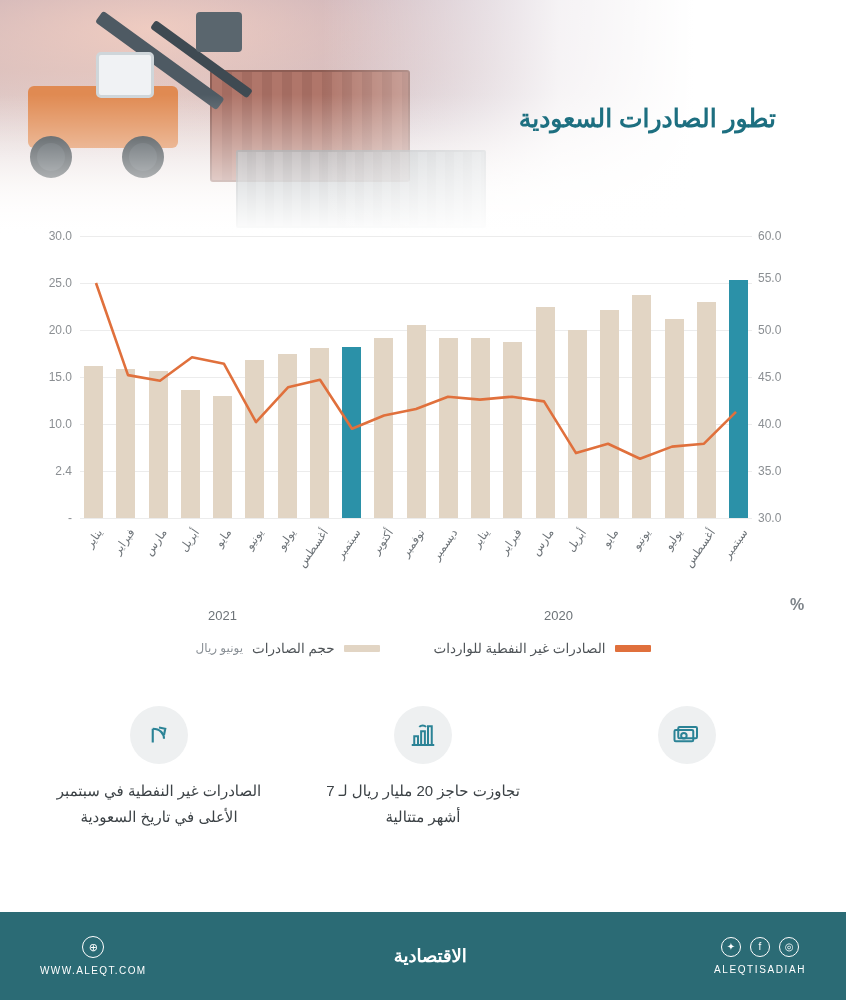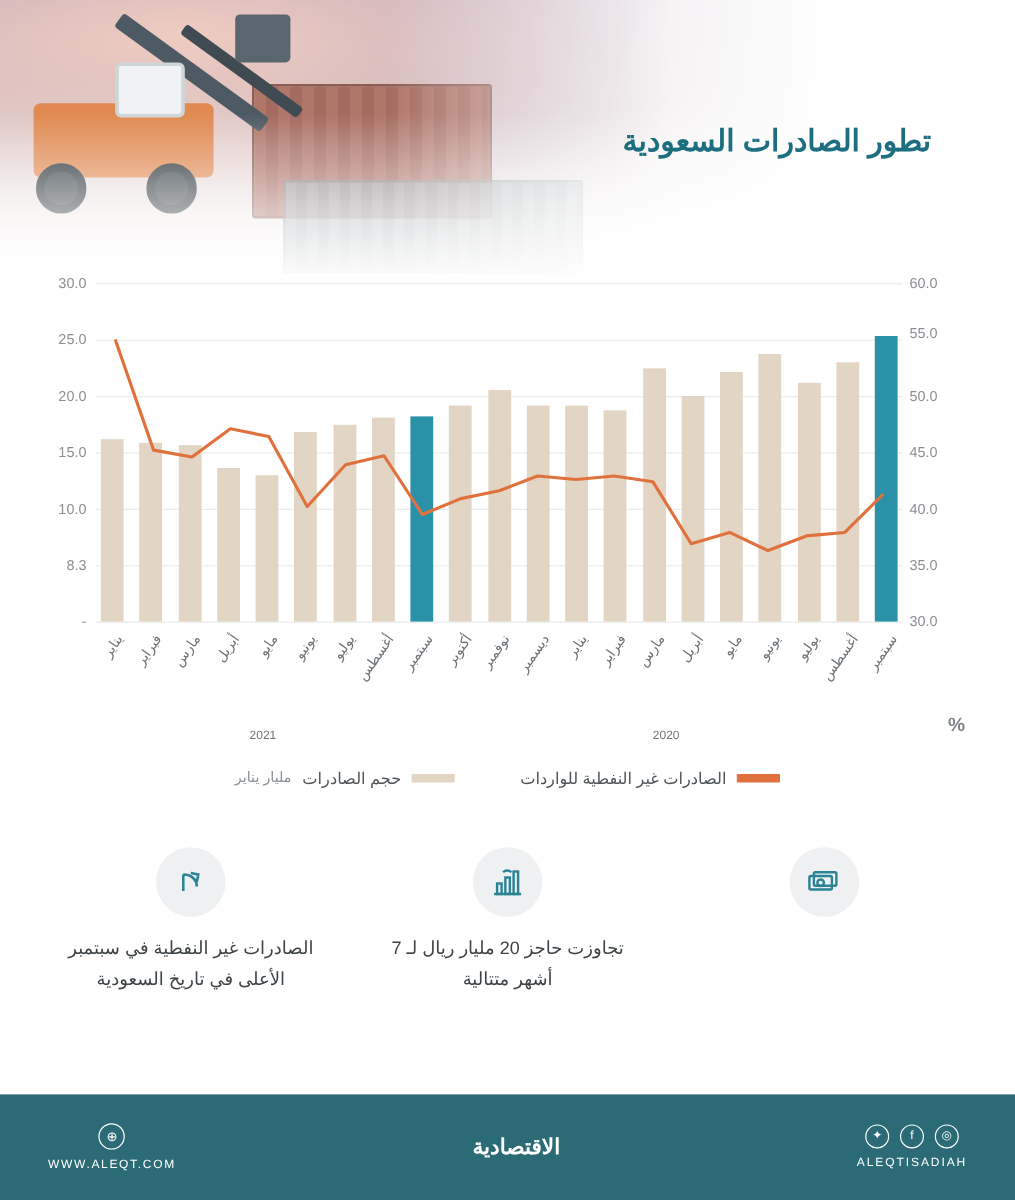--- a/index.html
+++ b/index.html
@@ -125,21 +125,21 @@
     transform: rotate(-55deg);
     font-size:11.5px; color:#6d7378; white-space:nowrap;
   }
   .year-band {
     position:absolute; top:285px; height:80px; background:#f0f0f0; z-index:-1;
   }
   .year-row {
     position:absolute; left:80px; top:372px; width:672px; height:28px;
   }
   .year-label {
-    position:absolute; top:0; font-size:10px; color:#6d7378;
+    position:absolute; top:0; font-size:13px; color:#6d7378;
   }
 
   
   .legend {
     position:absolute; left:0; top:404px; width:846px;
     display:flex; flex-direction:row; justify-content:center; gap:54px;
   }
   .leg-item { display:flex; align-items:center; gap:9px; font-size:13.5px; color:#4f5458;}
   .swatch { width:36px; height:7px; border-radius:1px; }
   .leg-sub { color:#8a9096; font-size:12px; }
@@ -215,21 +215,21 @@
       <div class="gridline" style="top: 188px;"></div>
       <div class="gridline" style="top: 235px;"></div>
       <div class="gridline" style="top: 282px;"></div>
     </div>
   <div class="axis-left" id="axis-left">
       <div class="tick" style="top: 0px;">30.0</div>
       <div class="tick" style="top: 47px;">25.0</div>
       <div class="tick" style="top: 94px; margin-left: 32px;">20.0</div>
       <div class="tick" style="top: 141px;">15.0</div>
       <div class="tick" style="top: 188px;">10.0</div>
-      <div class="tick" style="top: 235px;">8.3</div>
+      <div class="tick" style="top: 235px;">2.4</div>
       <div class="tick" style="top: 282px;">-</div>
     </div>
   <div class="axis-right" id="axis-right">
       <div class="tick-r" style="top: 0px;">60.0</div>
       <div class="tick-r" style="top: 42px;">55.0</div>
       <div class="tick-r" style="top: 94px;">50.0</div>
       <div class="tick-r" style="top: 141px;">45.0</div>
       <div class="tick-r" style="top: 188px;">40.0</div>
       <div class="tick-r" style="top: 235px;">35.0</div>
       <div class="tick-r" style="top: 282px;">30.0</div>
@@ -379,21 +379,21 @@
     </div>
 
   <div class="legend">
     <div class="leg-item">
       <span class="swatch" id="sw-line" style="background: rgb(224, 112, 60);"></span>
       <span>الصادرات غير النفطية للواردات</span>
     </div>
     <div class="leg-item">
       <span class="swatch" id="sw-bar" style="background: rgb(226, 213, 196);"></span>
       <span>حجم الصادرات</span>
-      <span class="leg-sub">مليار يناير</span>
+      <span class="leg-sub">يونيو ريال</span>
     </div>
   </div>
 </div>
 
 <div class="stats">
 
   <div class="stat">
     <div class="stat-icon">
       <svg width="30" height="30" viewBox="0 0 24 24" fill="none" stroke="#2b8396" stroke-width="1.6">
         <rect x="2" y="8" width="15" height="9" rx="1"></rect>

